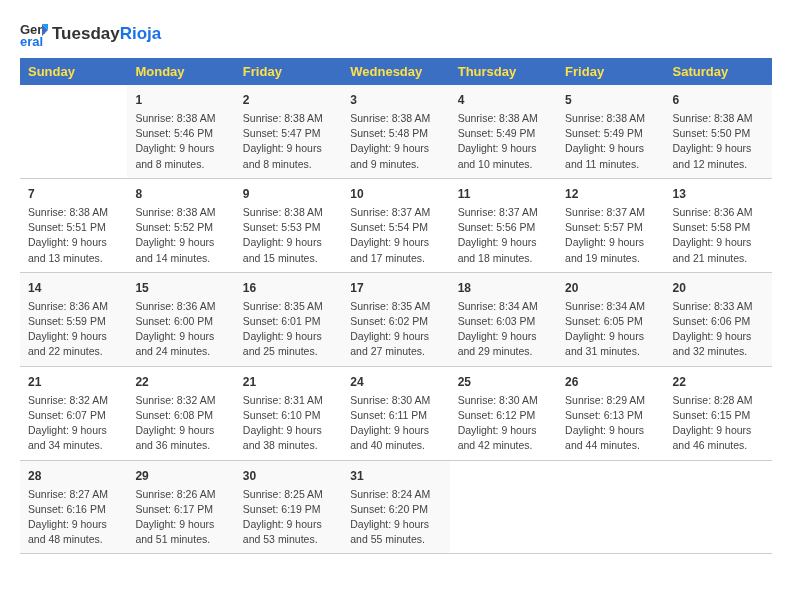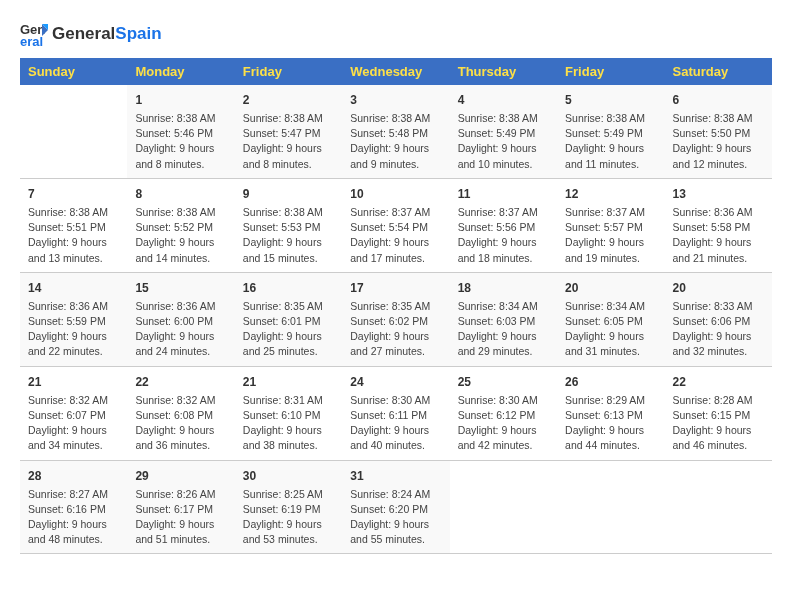--- a/index.html
+++ b/index.html
@@ -85,21 +85,21 @@
 <div class="header">
   <div class="logo">
     <svg class="logo-icon" viewBox="0 0 28 28">
       <text x="0" y="14" font-size="13" font-weight="bold" fill="#333">Gen</text>
       <text x="0" y="26" font-size="13" font-weight="bold" fill="#1a73e8">eral</text>
       <polygon points="22,4 28,10 22,16" fill="#3a6fc4"></polygon>
       <polygon points="22,4 28,4 28,10" fill="#1a9aff"></polygon>
     </svg>
     <div>
       <div style="font-size:17px;font-weight:bold;color:#333;line-height:1.1;">
-        <span style="color:#333;">General</span><span style="color:#1a73e8;">Spain</span>
+        <span style="color:#333;">Tuesday</span><span style="color:#1a73e8;">Rioja</span>
       </div>
     </div>
   </div>
 </div>
 
 <table>
   <thead>
     <tr>
     <th>Sunday</th>
         <th>Monday</th>

